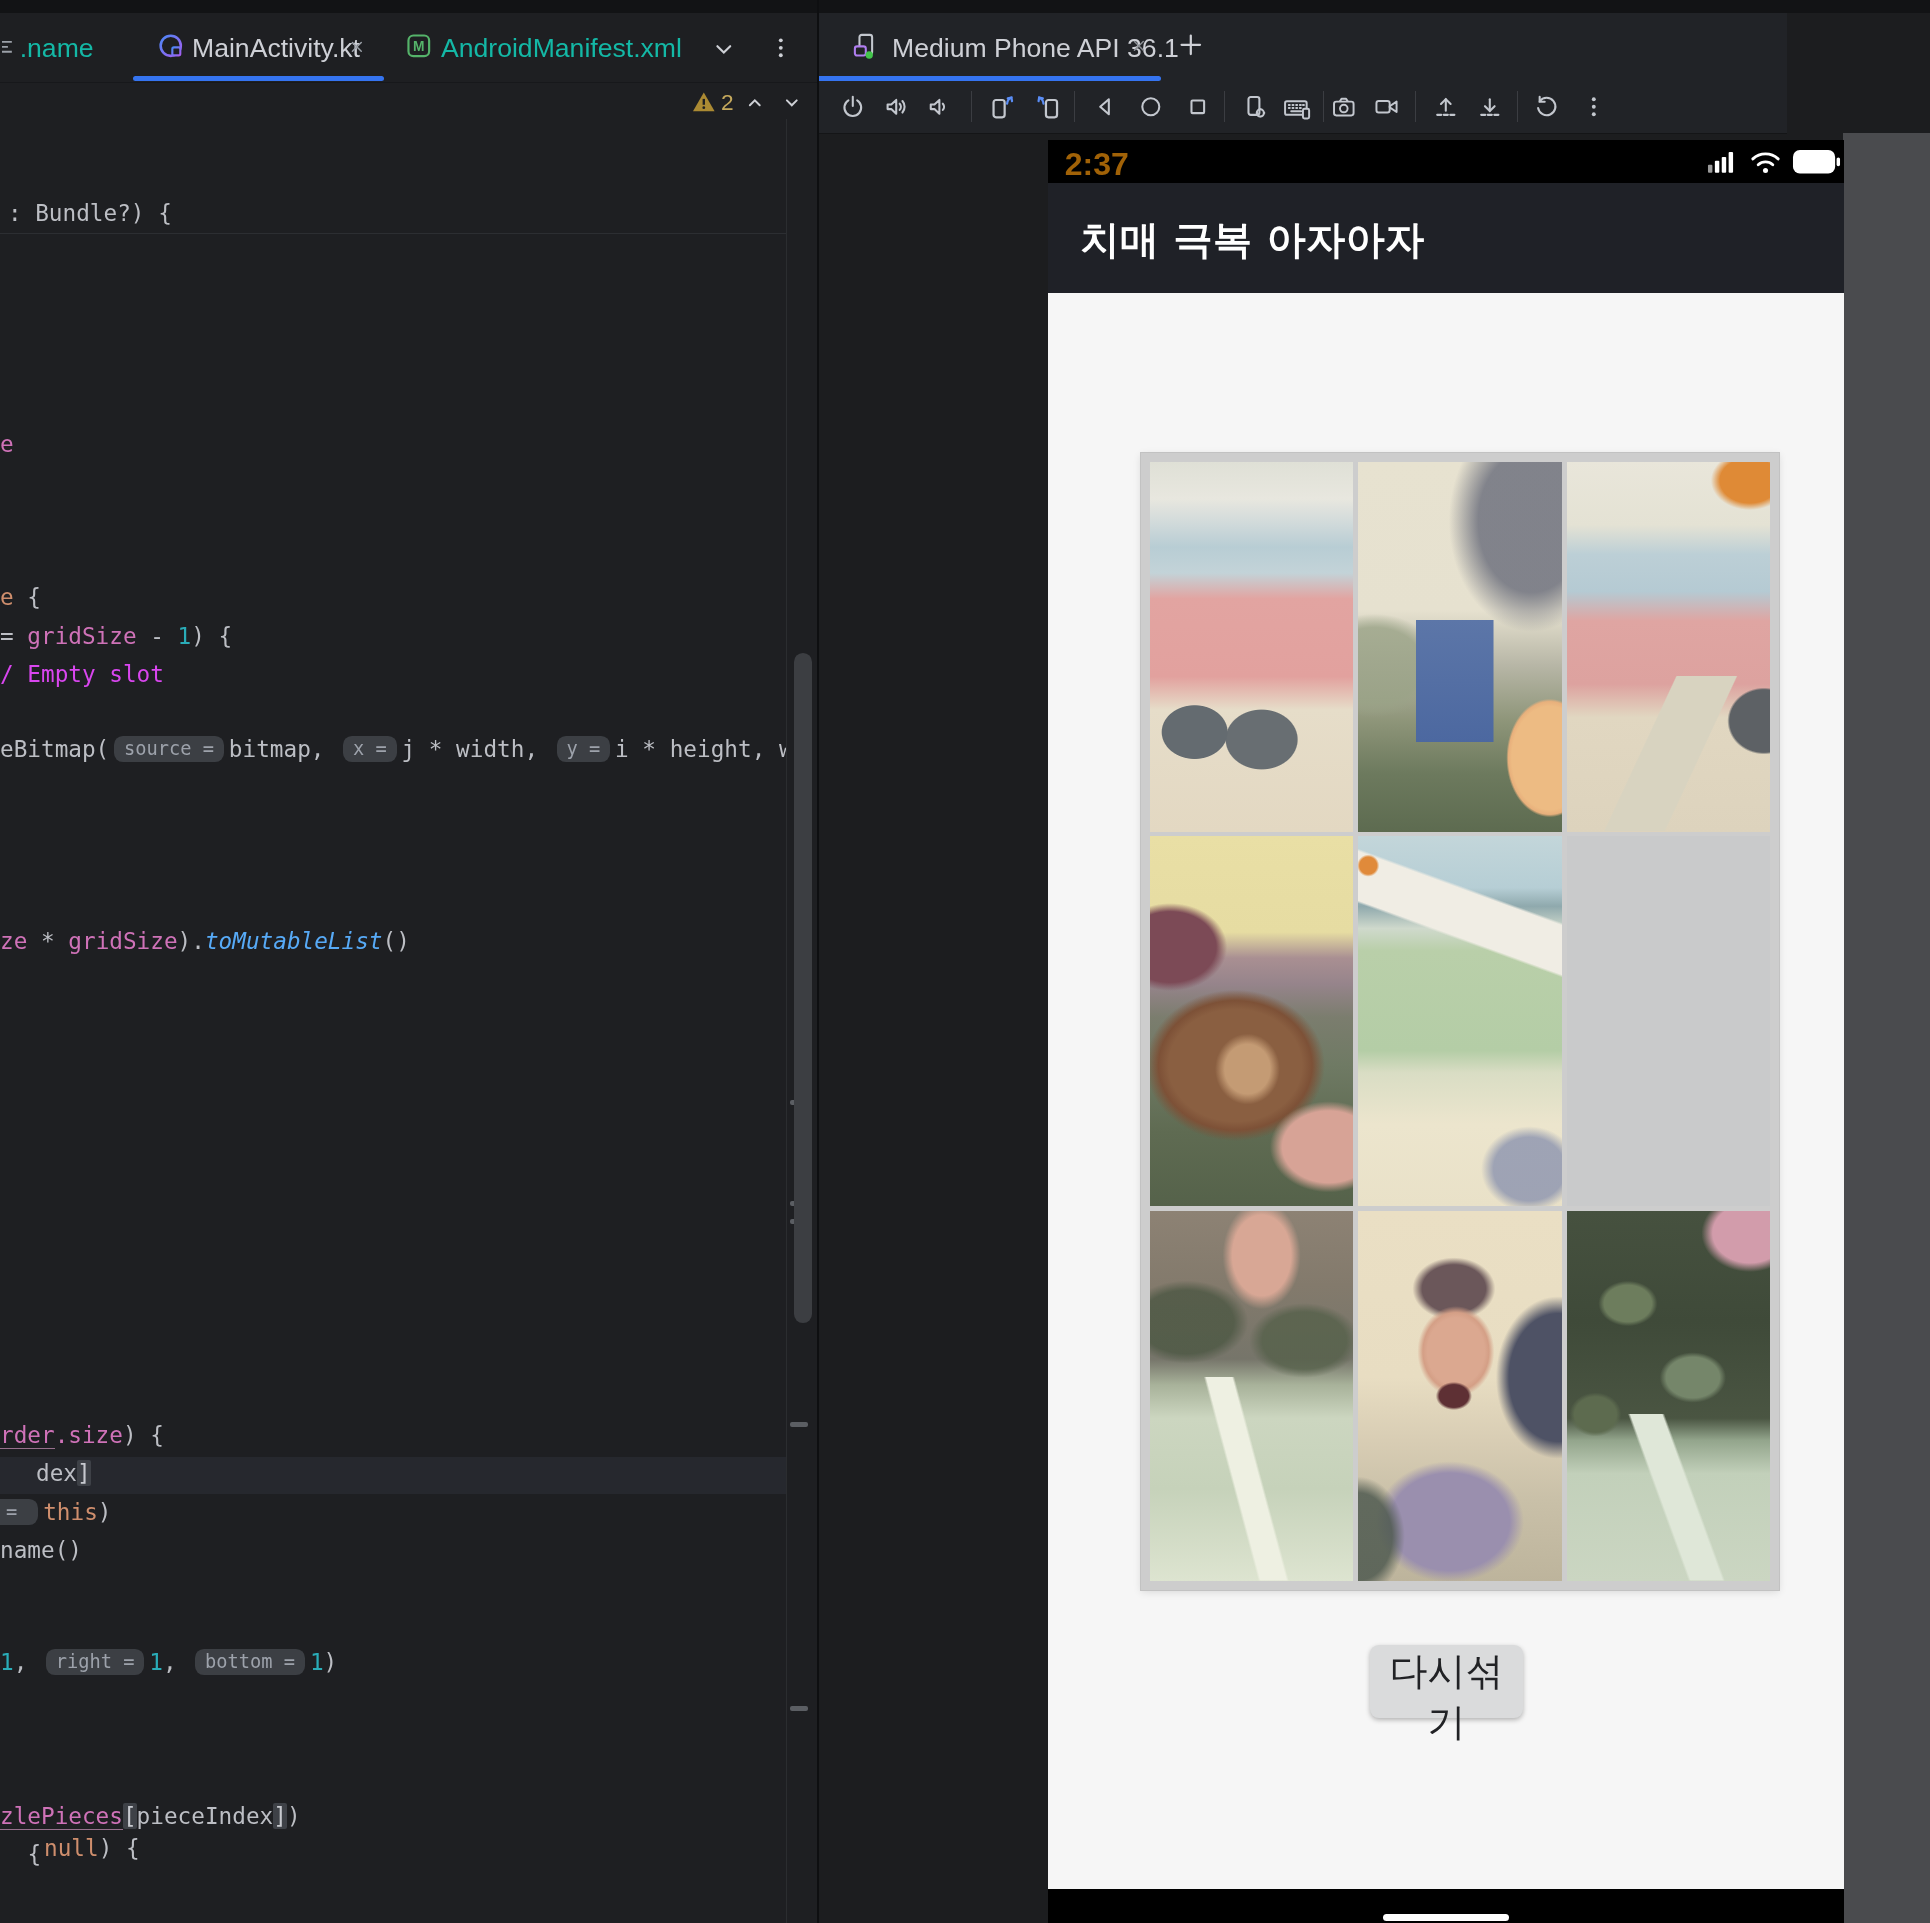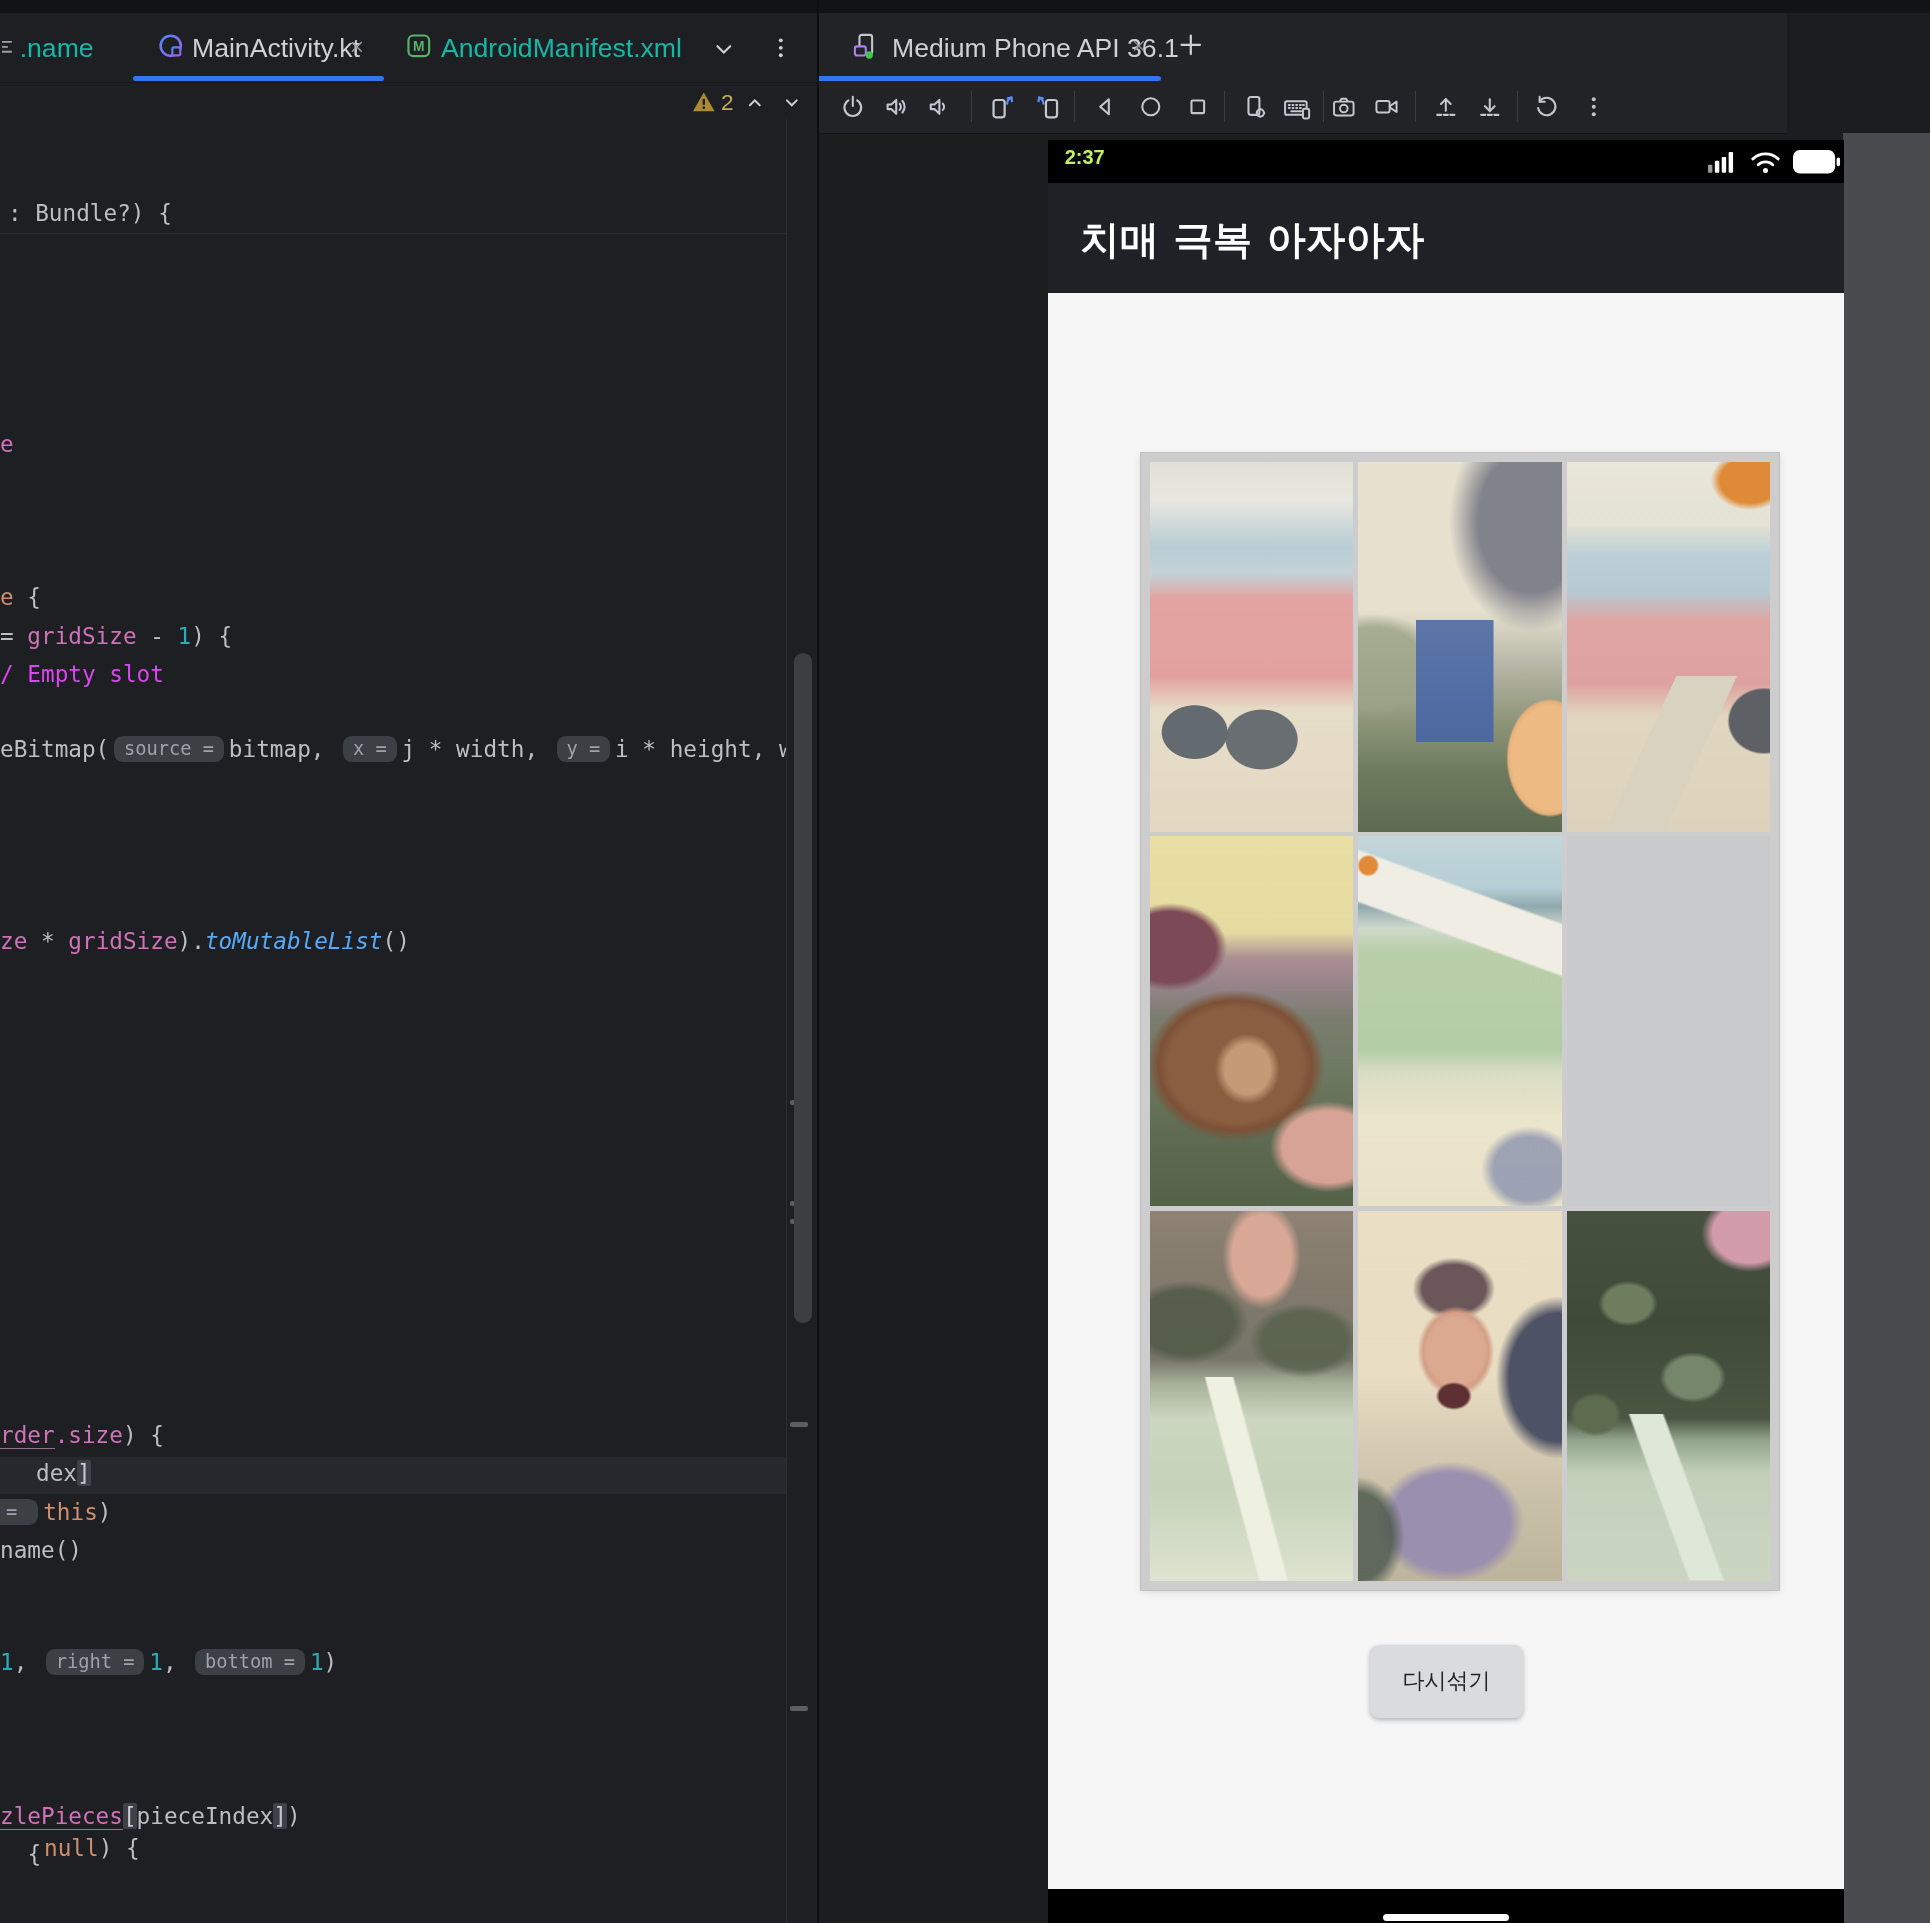--- a/index.html
+++ b/index.html
@@ -44,21 +44,21 @@
   .emu-header{position:absolute;left:0;top:0;width:968px;height:120px;background:#212327;border-bottom:1px solid #141517;}
   .emu-tab-label{position:absolute;left:73px;top:20.7px;font-size:26.6px;color:#ced0d6;white-space:nowrap;}
   .emu-underline{position:absolute;left:0;top:63px;width:342px;height:4.9px;border-radius:0 3px 3px 0;background:#3574f0;}
   .tbtn{position:absolute;top:76px;width:35px;height:35px;display:flex;align-items:center;justify-content:center;border-radius:5.9px;}
   .tsep{position:absolute;top:78px;width:1px;height:31.5px;background:#3b3d42;}
   .right-strip{position:absolute;left:1024px;top:120px;width:88px;height:1791px;background:#4a4b4e;}
 
   
   .phone{position:absolute;left:229px;top:127px;width:796px;height:1784px;background:#f6f6f6;}
   .statusbar{position:absolute;left:0;top:0;width:796px;height:43px;background:#000;}
-  .status-time{position:absolute;left:16.7px;top:5.9px;color:#bef264;font-size:20px;font-weight:bold;}
+  .status-time{position:absolute;left:16.7px;top:5.9px;color:#a16207;font-size:32px;font-weight:bold;}
   .appbar{position:absolute;left:0;top:43px;width:796px;height:110px;background:#1f2127;}
   .app-title{position:absolute;left:32.5px;top:30.5px;color:#ffffff;font-size:39px;font-weight:700;letter-spacing:0.5px;
              font-family:"DejaVu Sans","Liberation Sans",sans-serif;}
   .phone-content{position:absolute;left:0;top:154px;width:796px;height:1596px;background:#f6f6f6;}
   .puzzle-grid{position:absolute;left:93px;top:159px;width:638px;height:1137px;background:#cdcdcd;
                box-shadow:0 0 0 1px #c2c2c2, 0 2px 7.9px rgba(0,0,0,.12);
                display:grid;grid-template-columns:repeat(3,1fr);grid-template-rows:repeat(3,1fr);
                gap:4.9px;padding:8.9px;box-sizing:border-box;}
   .tile{position:relative;overflow:hidden;}
   .t-empty{background:#c9cacb;}
@@ -104,21 +104,21 @@
     linear-gradient(180deg,#eadfc4 0%,#e8ddc2 45%,#d8cdb4 62%,#c9c0a8 78%,#bdb49c 100%);}
   .t-h{background:
     linear-gradient(250deg, transparent 0 40%, #dfe7d8 41% 53%, transparent 54%) 0 100%/100% 45% no-repeat,
     radial-gradient(71px 57px at 90% 6%, #d29cab 0 52%, transparent 68%),
     radial-gradient(41px 31.5px at 30% 25%, #6d7d5d 0 58%, transparent 72%),
     radial-gradient(46px 35px at 62% 45%, #75866a 0 58%, transparent 72%),
     radial-gradient(36px 30.5px at 14% 55%, #5d6b4f 0 58%, transparent 72%),
     linear-gradient(180deg,#46513f 0%,#3f4a39 30%,#4a5542 56%,#93a58c 62%,#c2d0ba 71%,#cbd6c2 100%);}
   .shuffle-btn{position:absolute;left:322px;top:1351px;width:153px;height:73px;background:#dadbdc;
                border:none;border-radius:8.9px;box-shadow:0 2px 4.9px rgba(0,0,0,.28);
-               font-size:22px;color:#212225;font-family:"DejaVu Sans","Liberation Sans",sans-serif;}
+               font-size:38px;color:#212225;font-family:"DejaVu Sans","Liberation Sans",sans-serif;}
   .gesturebar{position:absolute;left:0;top:1749px;width:796px;height:34px;background:#000;}
   .gesture-pill{position:absolute;left:335px;top:25.6px;width:126px;height:6.9px;border-radius:3.9px;background:#fff;}
 </style>
 </head>
 <body>
 
 <div class="root">
   <div class="topstrip"></div>
 
   <div class="editor-panel">

